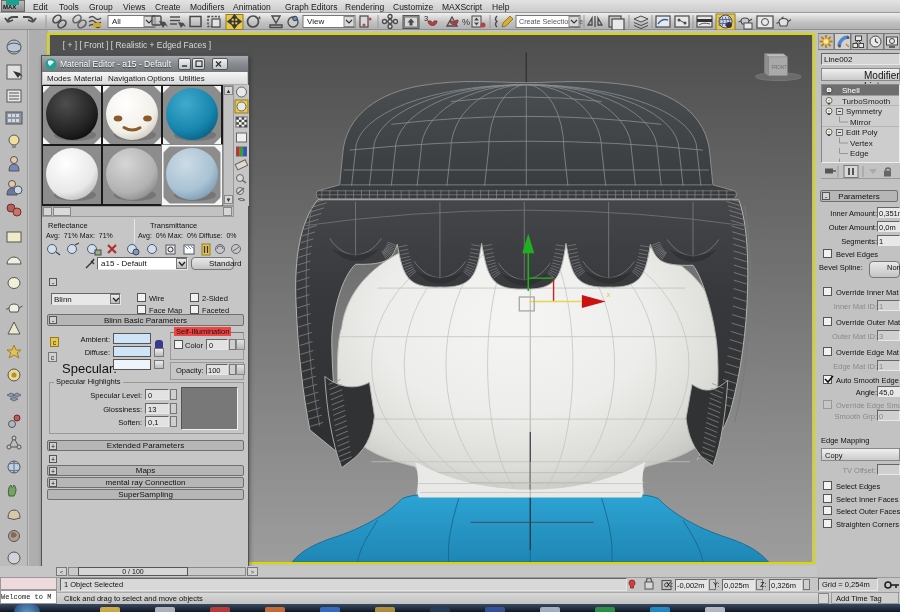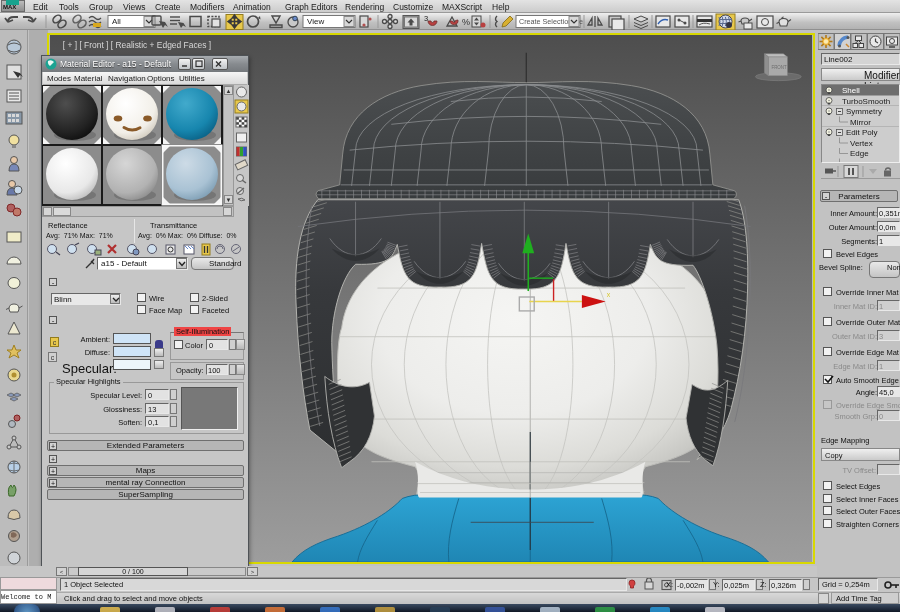--- a/index.html
+++ b/index.html
@@ -801,20 +801,21 @@
         <path d="M1 1 l3 3 3 -3" fill="none" stroke="#222" stroke-width="1.3"></path>
       </svg>
 <div class="cb abs" style="left:95px;top:237px;"></div>
 <div class="abs" style="left:107px;top:238px;font-size:7.5px;color:#111;">Wire</div>
 <div class="cb abs" style="left:148px;top:237px;"></div>
 <div class="abs" style="left:160px;top:238px;font-size:7.5px;color:#111;">2-Sided</div>
 <div class="cb abs" style="left:95px;top:249px;"></div>
 <div class="abs" style="left:107px;top:250px;font-size:7.5px;color:#111;">Face Map</div>
 <div class="cb abs" style="left:148px;top:249px;"></div>
 <div class="abs" style="left:160px;top:250px;font-size:7.5px;color:#111;">Faceted</div>
+<div class="abs rollout" style="left:5px;top:258px;width:197px;height:12px;line-height:11px;">Blinn Basic Parameters</div>
 <div class="abs" style="left:7px;top:260px;width:8px;height:8px;background:#d2d2d2;border:1px solid #555;font-size:8px;line-height:7px;text-align:center;color:#111;">-</div>
 <div class="abs" style="left:8px;top:281px;width:9px;height:10px;background:#e8c84c;border:1px solid #937c1e;font-size:7px;text-align:center;line-height:9px;color:#333;">c</div>
 <div class="abs" style="left:6px;top:296px;width:9px;height:10px;background:#d0d0d0;border:1px solid #777;font-size:7px;text-align:center;line-height:9px;color:#333;">c</div>
 <div class="abs" style="left:20px;top:279px;width:48px;text-align:right;font-size:7.5px;color:#111;">Ambient:</div>
 <div class="abs" style="left:71px;top:277px;width:38px;height:11px;background:#cfe4f7;border:1px solid #555;"></div>
 <div class="abs" style="left:20px;top:292px;width:48px;text-align:right;font-size:7.5px;color:#111;">Diffuse:</div>
 <div class="abs" style="left:71px;top:290px;width:38px;height:11px;background:#cfe4f7;border:1px solid #555;"></div>
 <div class="abs" style="left:20px;top:305px;width:48px;text-align:right;font-size:13px;color:#111;">Specular:</div>
 <div class="abs" style="left:71px;top:303px;width:38px;height:11px;background:#edf5fa;border:1px solid #555;"></div>
 <div class="abs" style="left:113px;top:284px;width:8px;height:14px;background:#3a3a8a;border-radius:3px;"></div>

